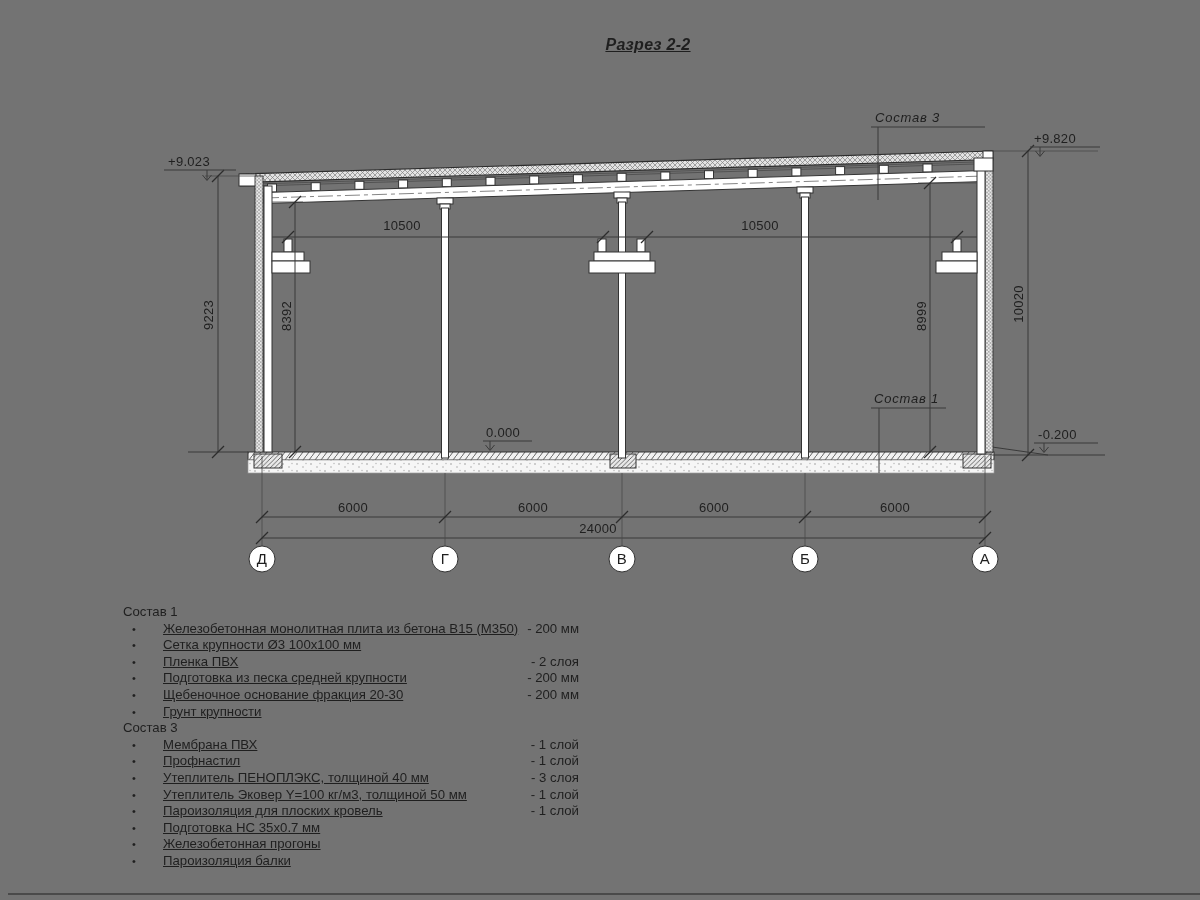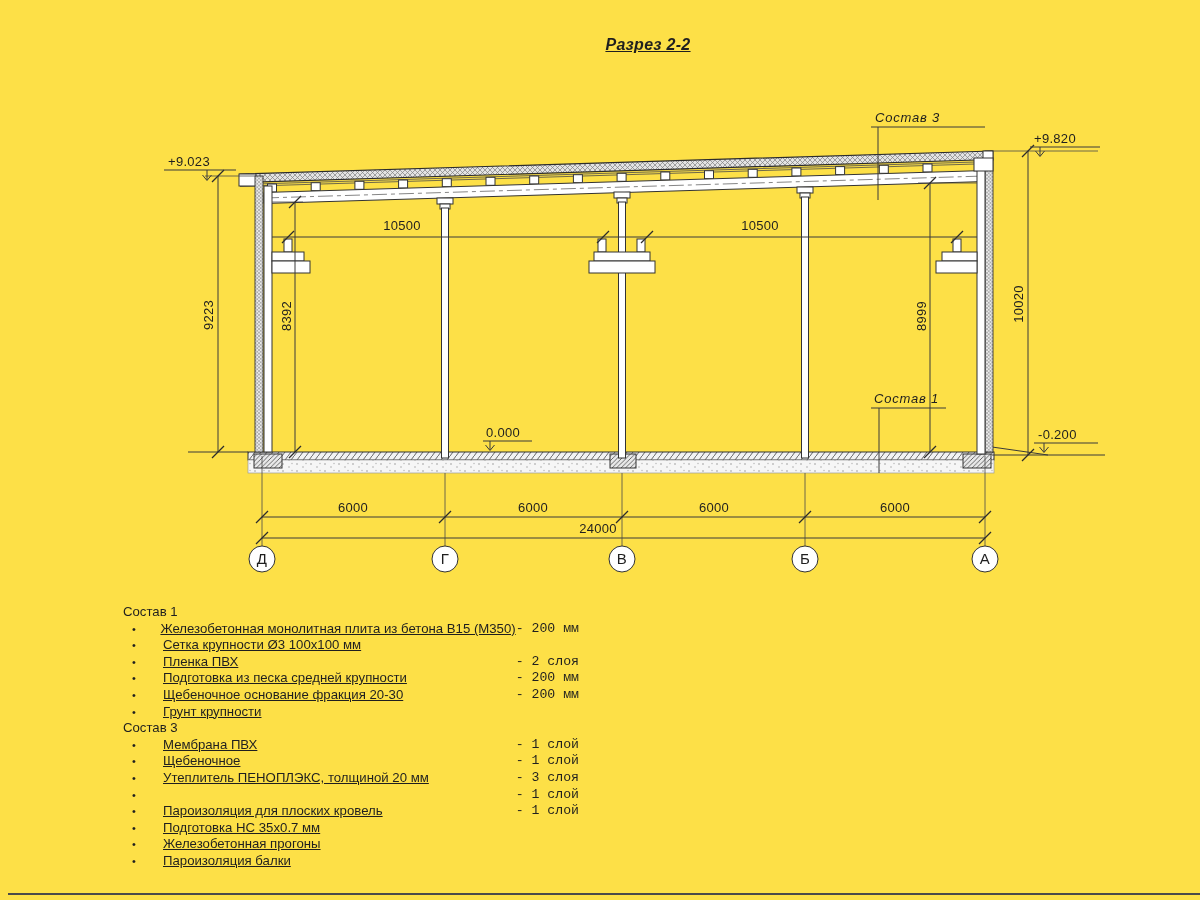--- a/index.html
+++ b/index.html
@@ -1,34 +1,34 @@
 <!DOCTYPE html>
 <html><head>
 <meta charset="utf-8">
 <style>
   html,body{margin:0;padding:0;background:#fff;}
-  .page{position:relative;width:1200px;height:900px;background:#fde047;overflow:hidden;
+  .page{position:relative;width:1200px;height:900px;background:#737373;overflow:hidden;
         font-family:"Liberation Sans",sans-serif;color:#1f1f1f;}
   .title{position:absolute;top:36px;left:548px;width:200px;text-align:center;
          font-size:16px;font-style:italic;font-weight:600;
          text-decoration:underline;letter-spacing:.3px;}
   svg{position:absolute;top:0;left:0;}
   svg .ln{stroke:#3a3a3a;stroke-width:1;fill:none;}
   svg .thin{stroke:#4a4a4a;stroke-width:.8;fill:none;}
   svg .wf{fill:#ffffff;stroke:#333;stroke-width:1;}
   svg .t{font-family:"Liberation Sans",sans-serif;font-size:13px;fill:#1f1f1f;letter-spacing:.3px;}
   svg .ti{font-style:italic;letter-spacing:.8px;}
   svg .ax{font-size:15px;}
   .lists{position:absolute;top:604px;left:123px;width:456px;
          font-size:13.2px;line-height:16.6px;}
   .lh{white-space:nowrap;}
   .li{display:flex;white-space:nowrap;}
   .li .bullet{width:40px;padding-left:9px;font-size:11px;box-sizing:border-box;}
   .li .nm{flex:0 0 auto;text-decoration:underline;}
-  .li .vl{margin-left:auto;text-align:right;font-family:Liberation Mono, monospace;}
+  .li .vl{margin-left:auto;text-align:right;}
   .frame{position:absolute;left:8px;top:893px;width:1192px;height:0;
          border-top:2.2px solid #4a4a4a;}
 </style>
 </head>
 <body>
 
 <div class="page">
 
   <div class="title">Разрез 2-2</div>
 
@@ -267,30 +267,31 @@
         <span class="vl"></span>
       </div>
     <div class="lh">Состав 3</div>
     <div class="li">
         <span class="bullet">•</span>
         <span class="nm">Мембрана ПВХ</span>
         <span class="vl">- 1 слой</span>
       </div>
     <div class="li">
         <span class="bullet">•</span>
-        <span class="nm">Щебеночное</span>
+        <span class="nm">Профнастил</span>
         <span class="vl">- 1 слой</span>
       </div>
     <div class="li">
         <span class="bullet">•</span>
-        <span class="nm">Утеплитель ПЕНОПЛЭКС, толщиной 20 мм</span>
+        <span class="nm">Утеплитель ПЕНОПЛЭКС, толщиной 40 мм</span>
         <span class="vl">- 3 слоя</span>
       </div>
     <div class="li">
         <span class="bullet">•</span>
+        <span class="nm">Утеплитель Эковер Y=100 кг/м3, толщиной 50 мм</span>
         <span class="vl">- 1 слой</span>
       </div>
     <div class="li">
         <span class="bullet">•</span>
         <span class="nm">Пароизоляция для плоских кровель</span>
         <span class="vl">- 1 слой</span>
       </div>
     <div class="li">
         <span class="bullet">•</span>
         <span class="nm">Подготовка НС 35х0.7 мм</span>

